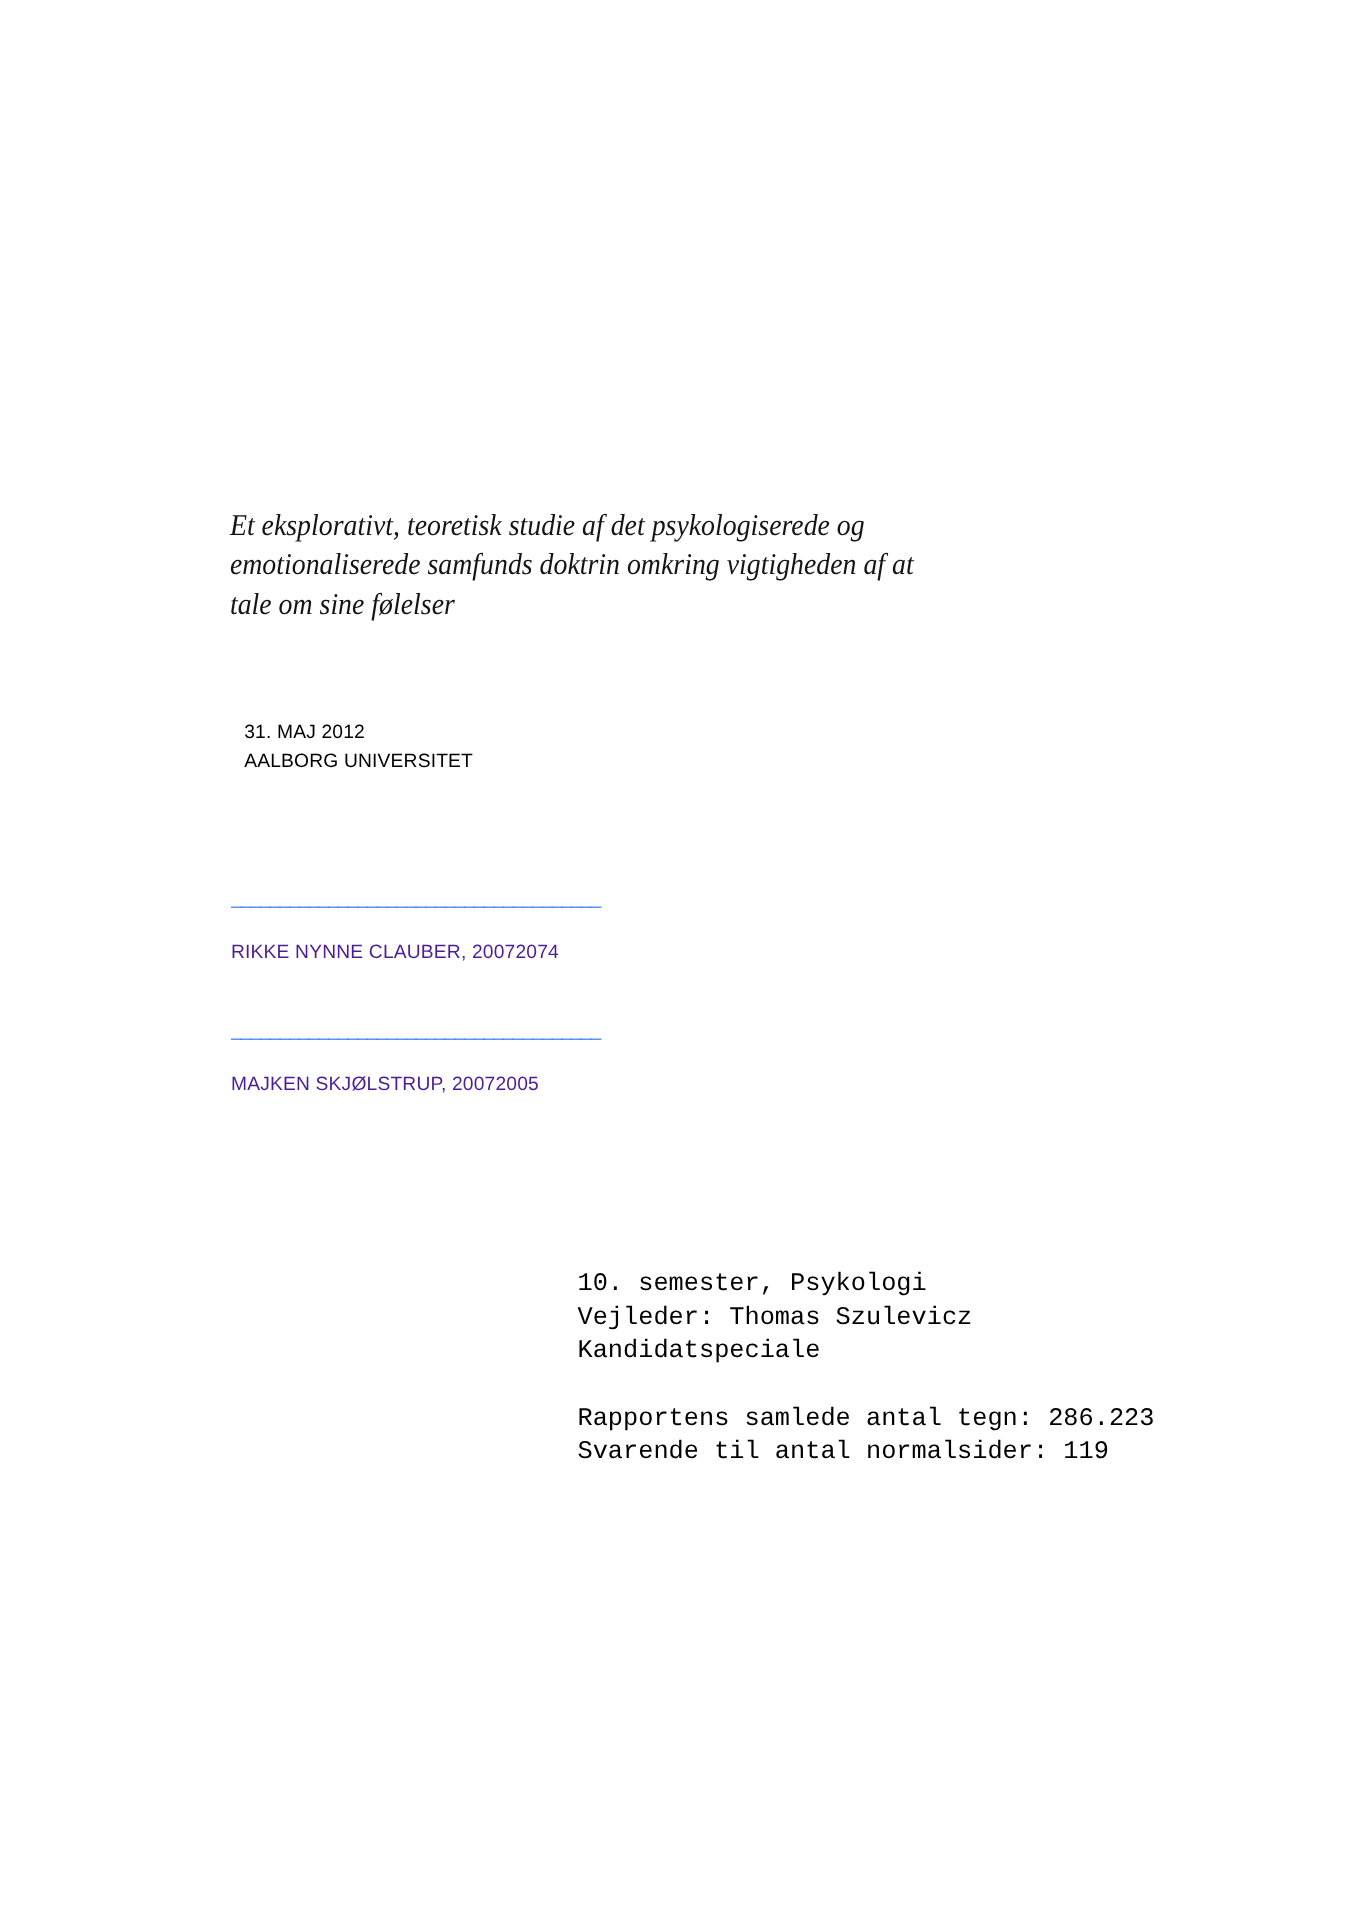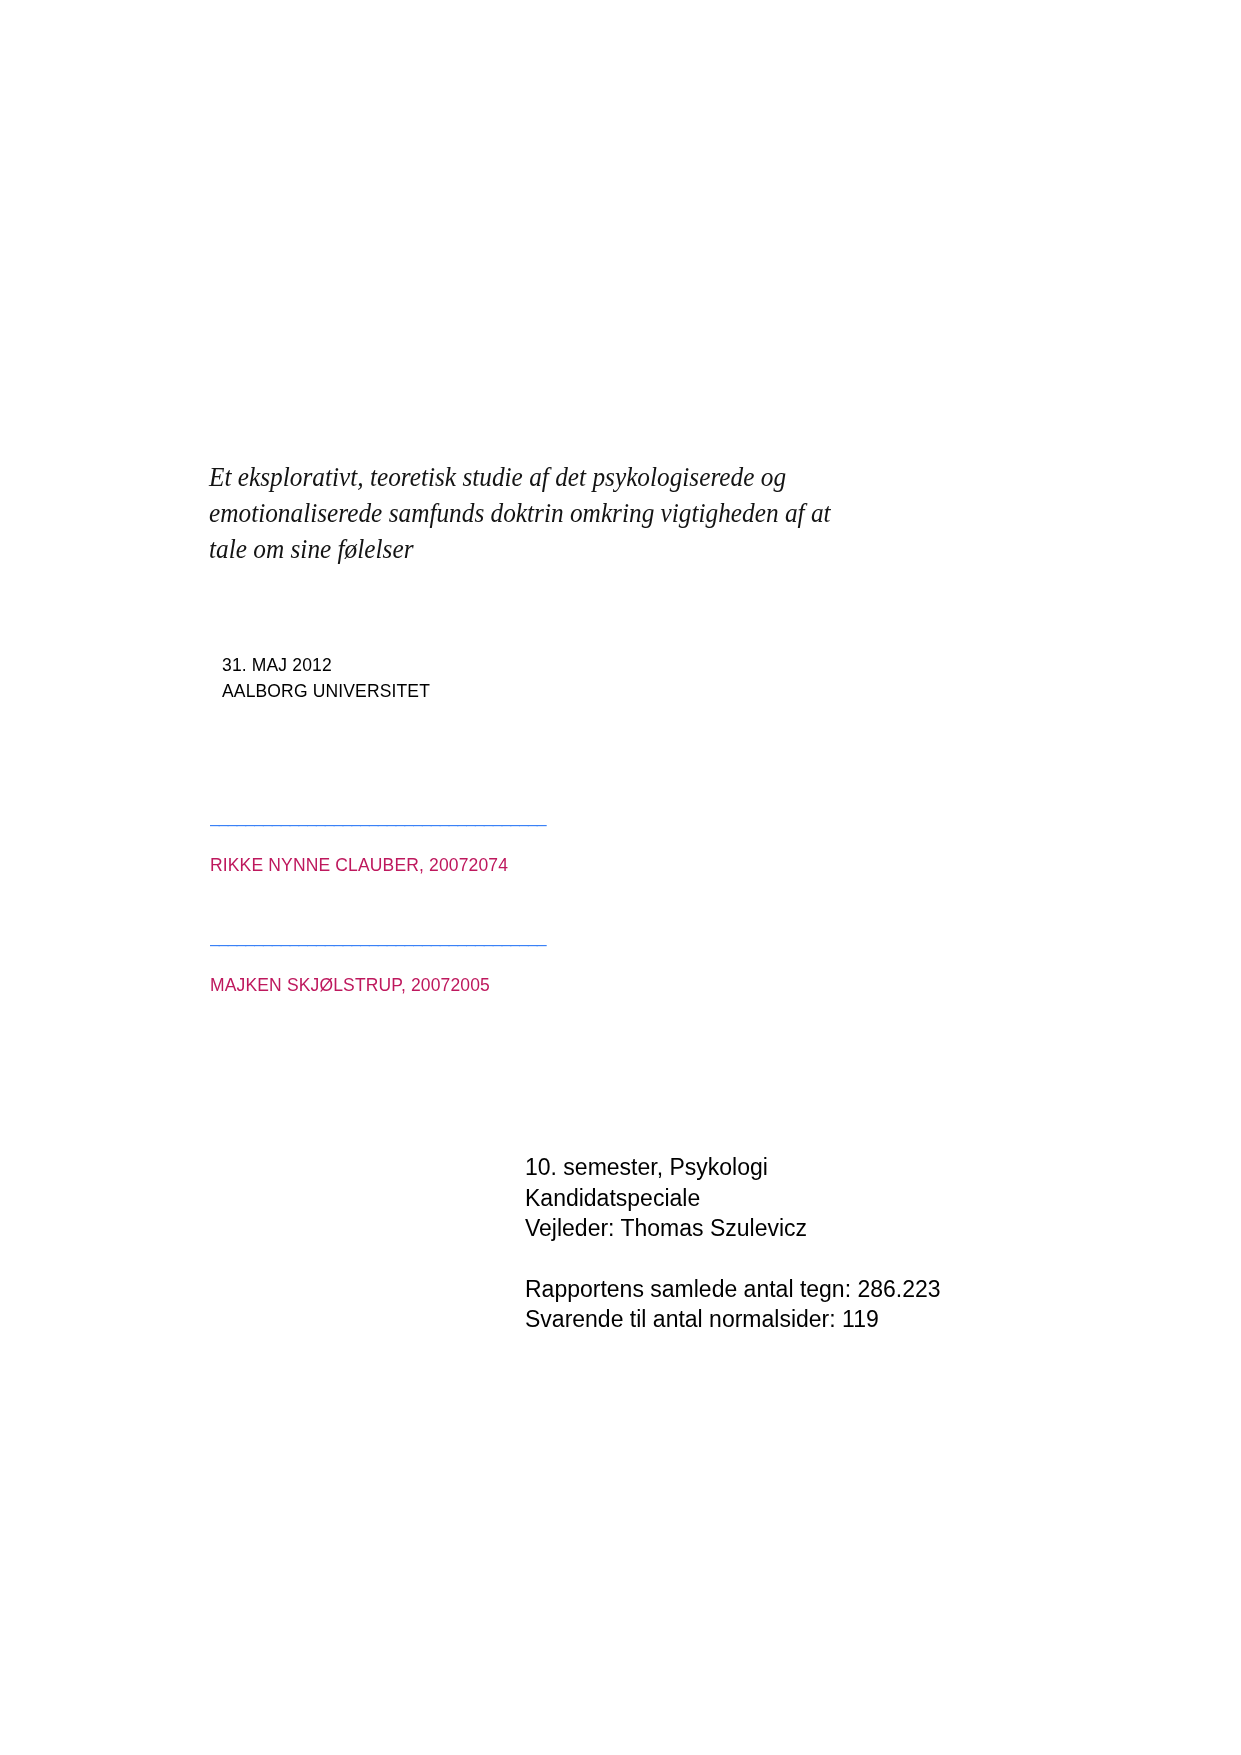--- a/index.html
+++ b/index.html
@@ -96,34 +96,34 @@
     letter-spacing: -0.9px;
     white-space: nowrap;
     overflow: hidden;
     width: 404px;
     height: 24px;
   }
   .sig-name {
     font-family: "Liberation Sans", sans-serif;
     font-size: 17.5px;
     letter-spacing: 0.15px;
-    color: #be185d;
+    color: #4c1d95;
     white-space: nowrap;
     margin-top: 26px;
   }
 
   
   .footer-block {
     position: absolute;
     left: 525px;
     top: 1152px;
     width: 600px;
   }
   .footer-para {
-    font-family: Liberation Sans, sans-serif;
+    font-family: Liberation Mono, monospace;
     font-size: 23px;
     line-height: 30.5px;
     color: #000000;
   }
   .footer-para.spaced {
     margin-top: 30px;
   }
   .footer-line {
     white-space: nowrap;
   }
@@ -151,22 +151,22 @@
   </div>
 
   <div class="sig-group second">
     <div class="sig-rule">______________________________________</div>
     <div class="sig-name">MAJKEN SKJØLSTRUP, 20072005</div>
   </div>
 
   <div class="footer-block">
     <div class="footer-para">
       <div class="footer-line">10. semester, Psykologi</div>
+      <div class="footer-line">Vejleder: Thomas Szulevicz</div>
       <div class="footer-line">Kandidatspeciale</div>
-      <div class="footer-line">Vejleder: Thomas Szulevicz</div>
     </div>
     <div class="footer-para spaced">
       <div class="footer-line">Rapportens samlede antal tegn: 286.223</div>
       <div class="footer-line">Svarende til antal normalsider: 119</div>
     </div>
   </div>
 
 </div>
 
 </body></html>

